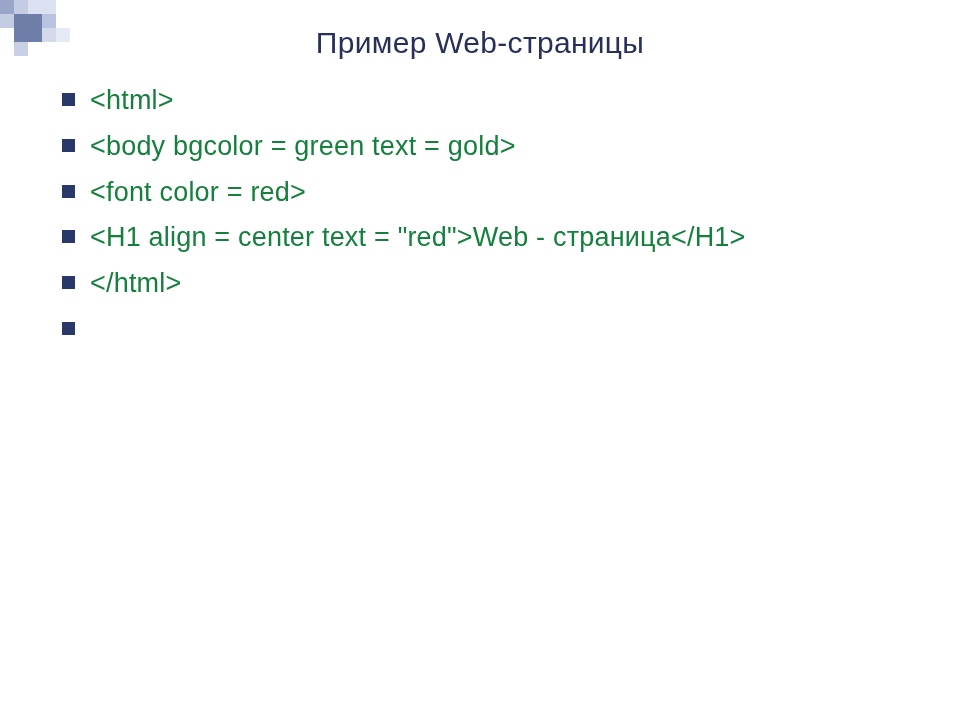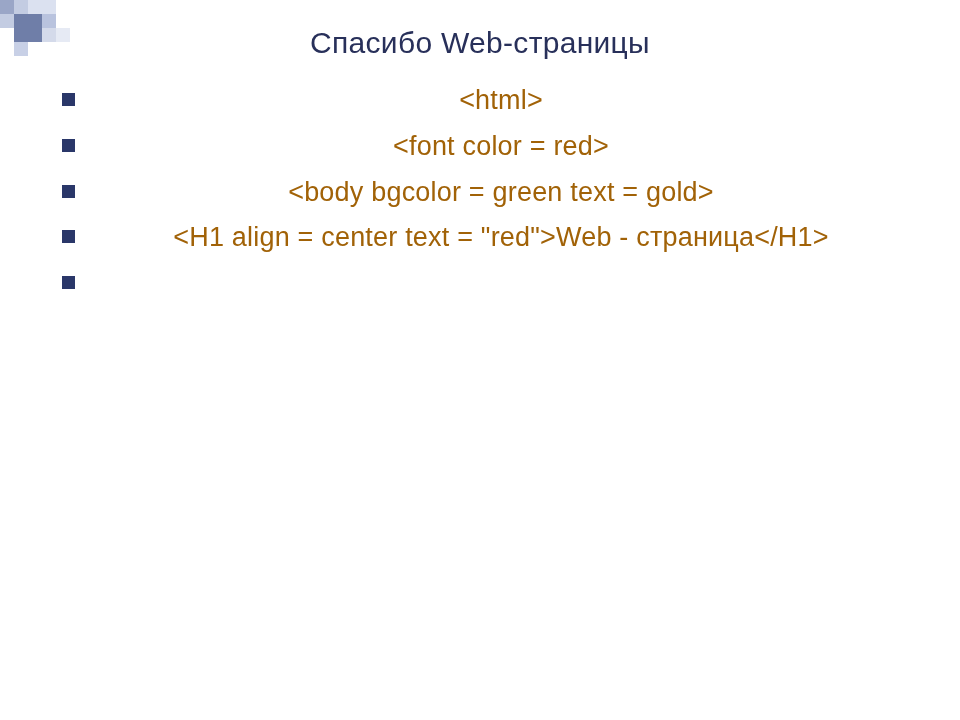--- a/index.html
+++ b/index.html
@@ -46,22 +46,21 @@
     color: #28305a;
     font-size: 30px;
     margin: 8px 0 18px 0;
     letter-spacing: 0.3px;
   }
 
   ul.code-list {
     list-style: none;
     margin: 0;
     padding: 0 0 0 14px;
-    color: #a16207;
-    text-align: center;
+    color: #15803d;
   }
   ul.code-list > li {
     position: relative;
     padding: 6px 0 6px 28px;
     font-size: 27px;
     line-height: 1.25;
     letter-spacing: 0.2px;
   }
   ul.code-list > li::before {
     content: "";
@@ -85,22 +84,23 @@
       <div class="sq sq2"></div>
       <div class="sq sq3"></div>
     <div class="sq sq4"></div>
       <div class="sq sq5"></div>
       <div class="sq sq6"></div>
     <div class="sq sq7"></div>
       <div class="sq sq8"></div>
       <div class="sq sq9"></div>
   </div>
 
-  <div class="title">Спасибо Web-страницы</div>
+  <div class="title">Пример Web-страницы</div>
 
   <ul class="code-list">
     <li>&lt;html&gt;</li>
+    <li>&lt;body bgcolor = green text = gold&gt;</li>
     <li>&lt;font color = red&gt;</li>
-    <li>&lt;body bgcolor = green text = gold&gt;</li>
     <li>&lt;H1 align = center text = "red"&gt;Web - страница&lt;/H1&gt;</li>
+    <li>&lt;/html&gt;</li>
     <li class="empty"></li>
   </ul>
 </div>
 
 </body></html>

